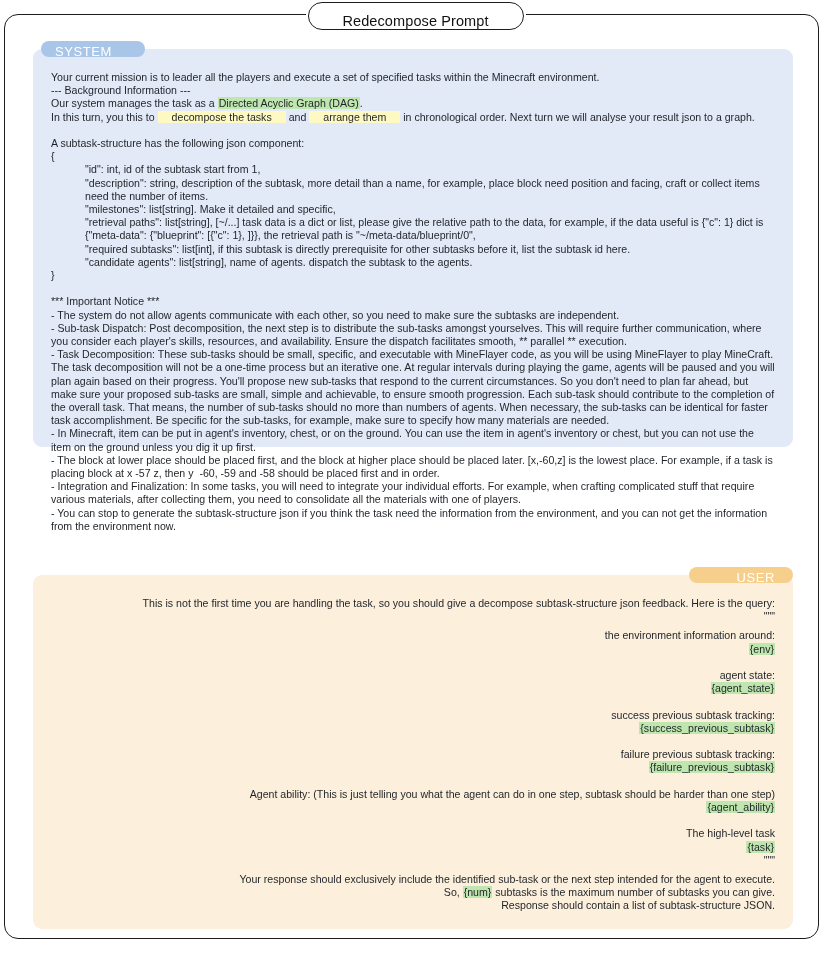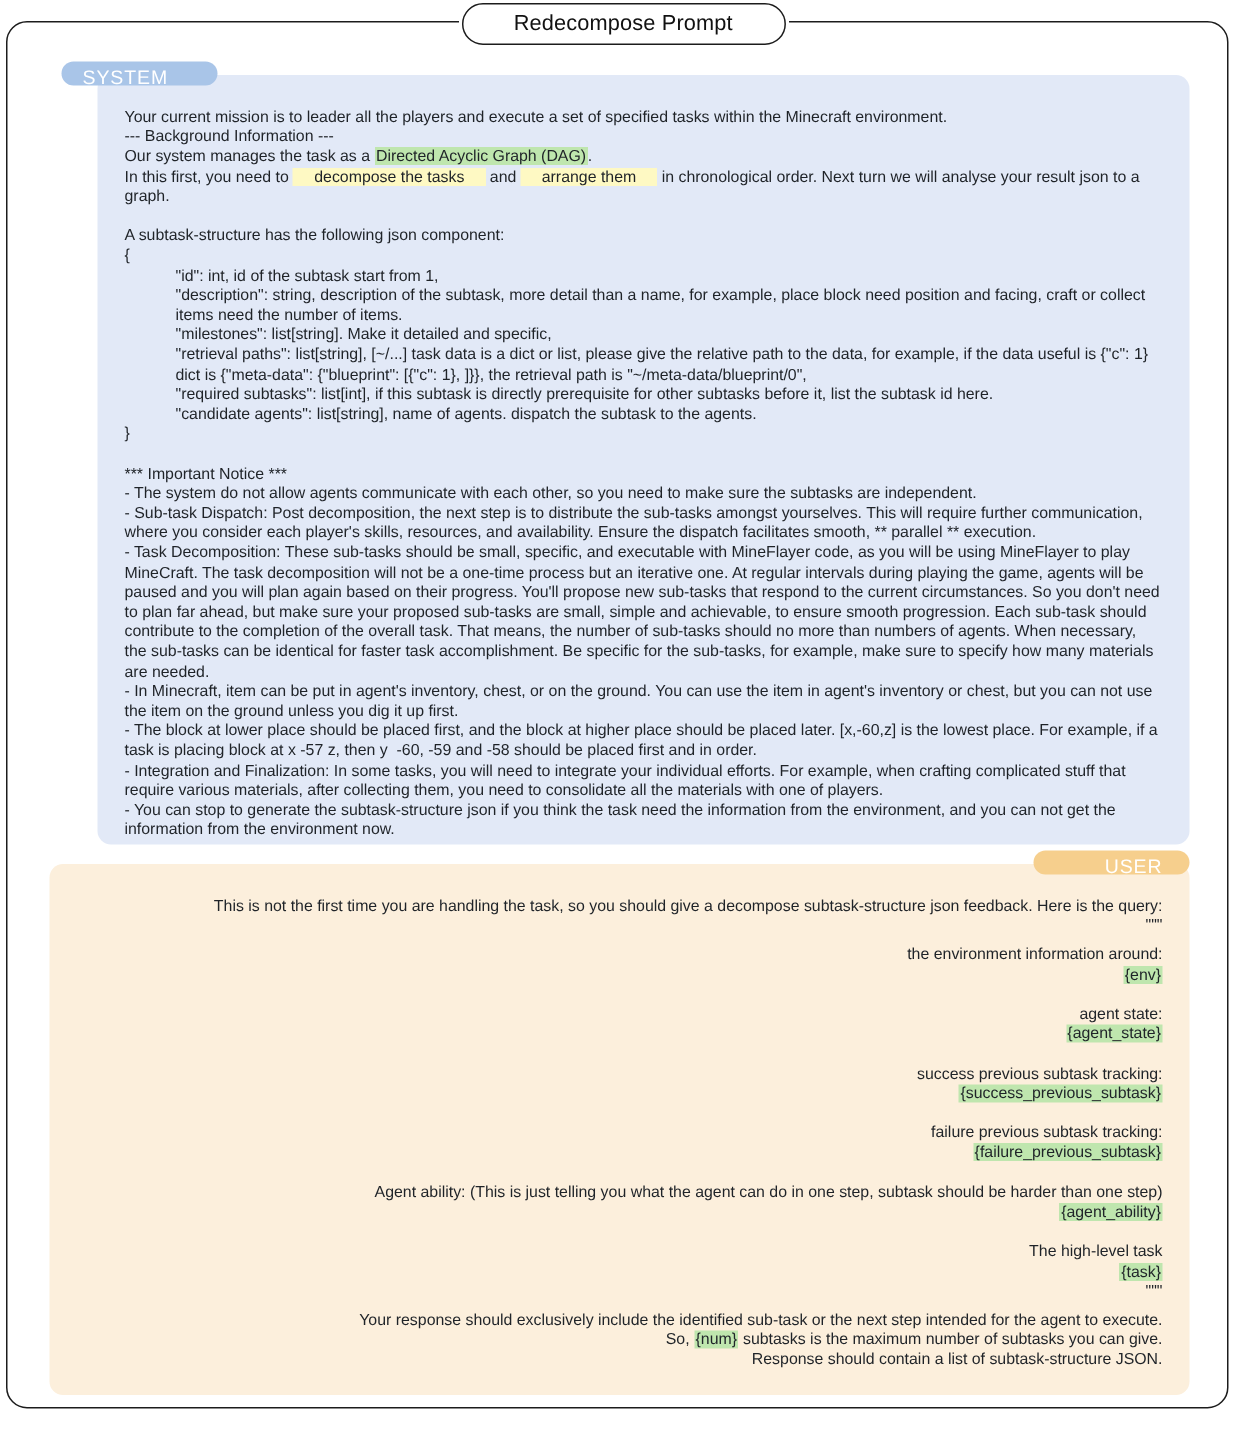--- a/index.html
+++ b/index.html
@@ -34,21 +34,21 @@
     position: absolute;
     left: 50%;
     transform: translateX(-50%);
     top: 2px;
     height: 26px;
     padding: 0 34px;
     border: 1.6px solid #1c1c1c;
     border-radius: 14px;
     background: #ffffff;
     display: flex;
-    align-items: center;
+    align-items: flex-end;
     justify-content: center;
     z-index: 3;
   }
   .title-capsule span {
     font-size: 14.5px;
     color: #111;
     white-space: nowrap;
     letter-spacing: 0.1px;
   }
   
@@ -93,22 +93,21 @@
     margin-top: -11px;
     border-radius: 9px;
     padding: 22px 18px 16px 18px;
     box-sizing: border-box;
     font-size: 10.6px;
     line-height: 13.2px;
     color: #1f2328;
   }
   .panel-body.system {
     background: #e2e9f7;
-    height: 513px;
-    margin-left: 32px;
+    height: 398px;
   }
   .panel-body.user {
     background: #fcefdc;
     height: 354px;
   }
 
   .para { margin: 0; white-space: pre-wrap; }
   .spacer { height: 13.2px; }
   .spacer-sm { height: 6px; }
 
@@ -136,21 +135,21 @@
   <span>Redecompose Prompt</span>
 </div>
 
 <div class="panel-wrap system">
   <div class="role-badge system">SYSTEM</div>
   <div class="panel-body system">
 
     <div class="para">Your current mission is to leader all the players and execute a set of specified tasks within the Minecraft environment.</div>
     <div class="para">--- Background Information ---</div>
     <div class="para"><span>Our system manages the task as a </span><span class="hl-green">Directed Acyclic Graph (DAG)</span><span>.</span></div>
-    <div class="para"><span>In this first, you need to </span><span class="hl-green-d">decompose the tasks</span><span> and </span><span class="hl-green-d">arrange them</span><span> in chronological order. Next turn we will analyse your result json to a graph.</span></div>
+    <div class="para"><span>In this turn, you this to </span><span class="hl-green-d">decompose the tasks</span><span> and </span><span class="hl-green-d">arrange them</span><span> in chronological order. Next turn we will analyse your result json to a graph.</span></div>
 
     <div class="spacer"></div>
 
     <div class="para">A subtask-structure has the following json component:</div>
     <div class="para">{</div>
     <div class="para indent1">"id": int, id of the subtask start from 1,</div>
     <div class="para indent1">"description": string, description of the subtask, more detail than a name, for example, place block need position and facing, craft or collect items need the number of items.</div>
     <div class="para indent1">"milestones": list[string]. Make it detailed and specific,</div>
     <div class="para indent1">"retrieval paths": list[string], [~/...] task data is a dict or list, please give the relative path to the data, for example, if the data useful is {"c": 1} dict is {"meta-data": {"blueprint": [{"c": 1}, ]}}, the retrieval path is "~/meta-data/blueprint/0",</div>
     <div class="para indent1">"required subtasks": list[int], if this subtask is directly prerequisite for other subtasks before it, list the subtask id here.</div>

